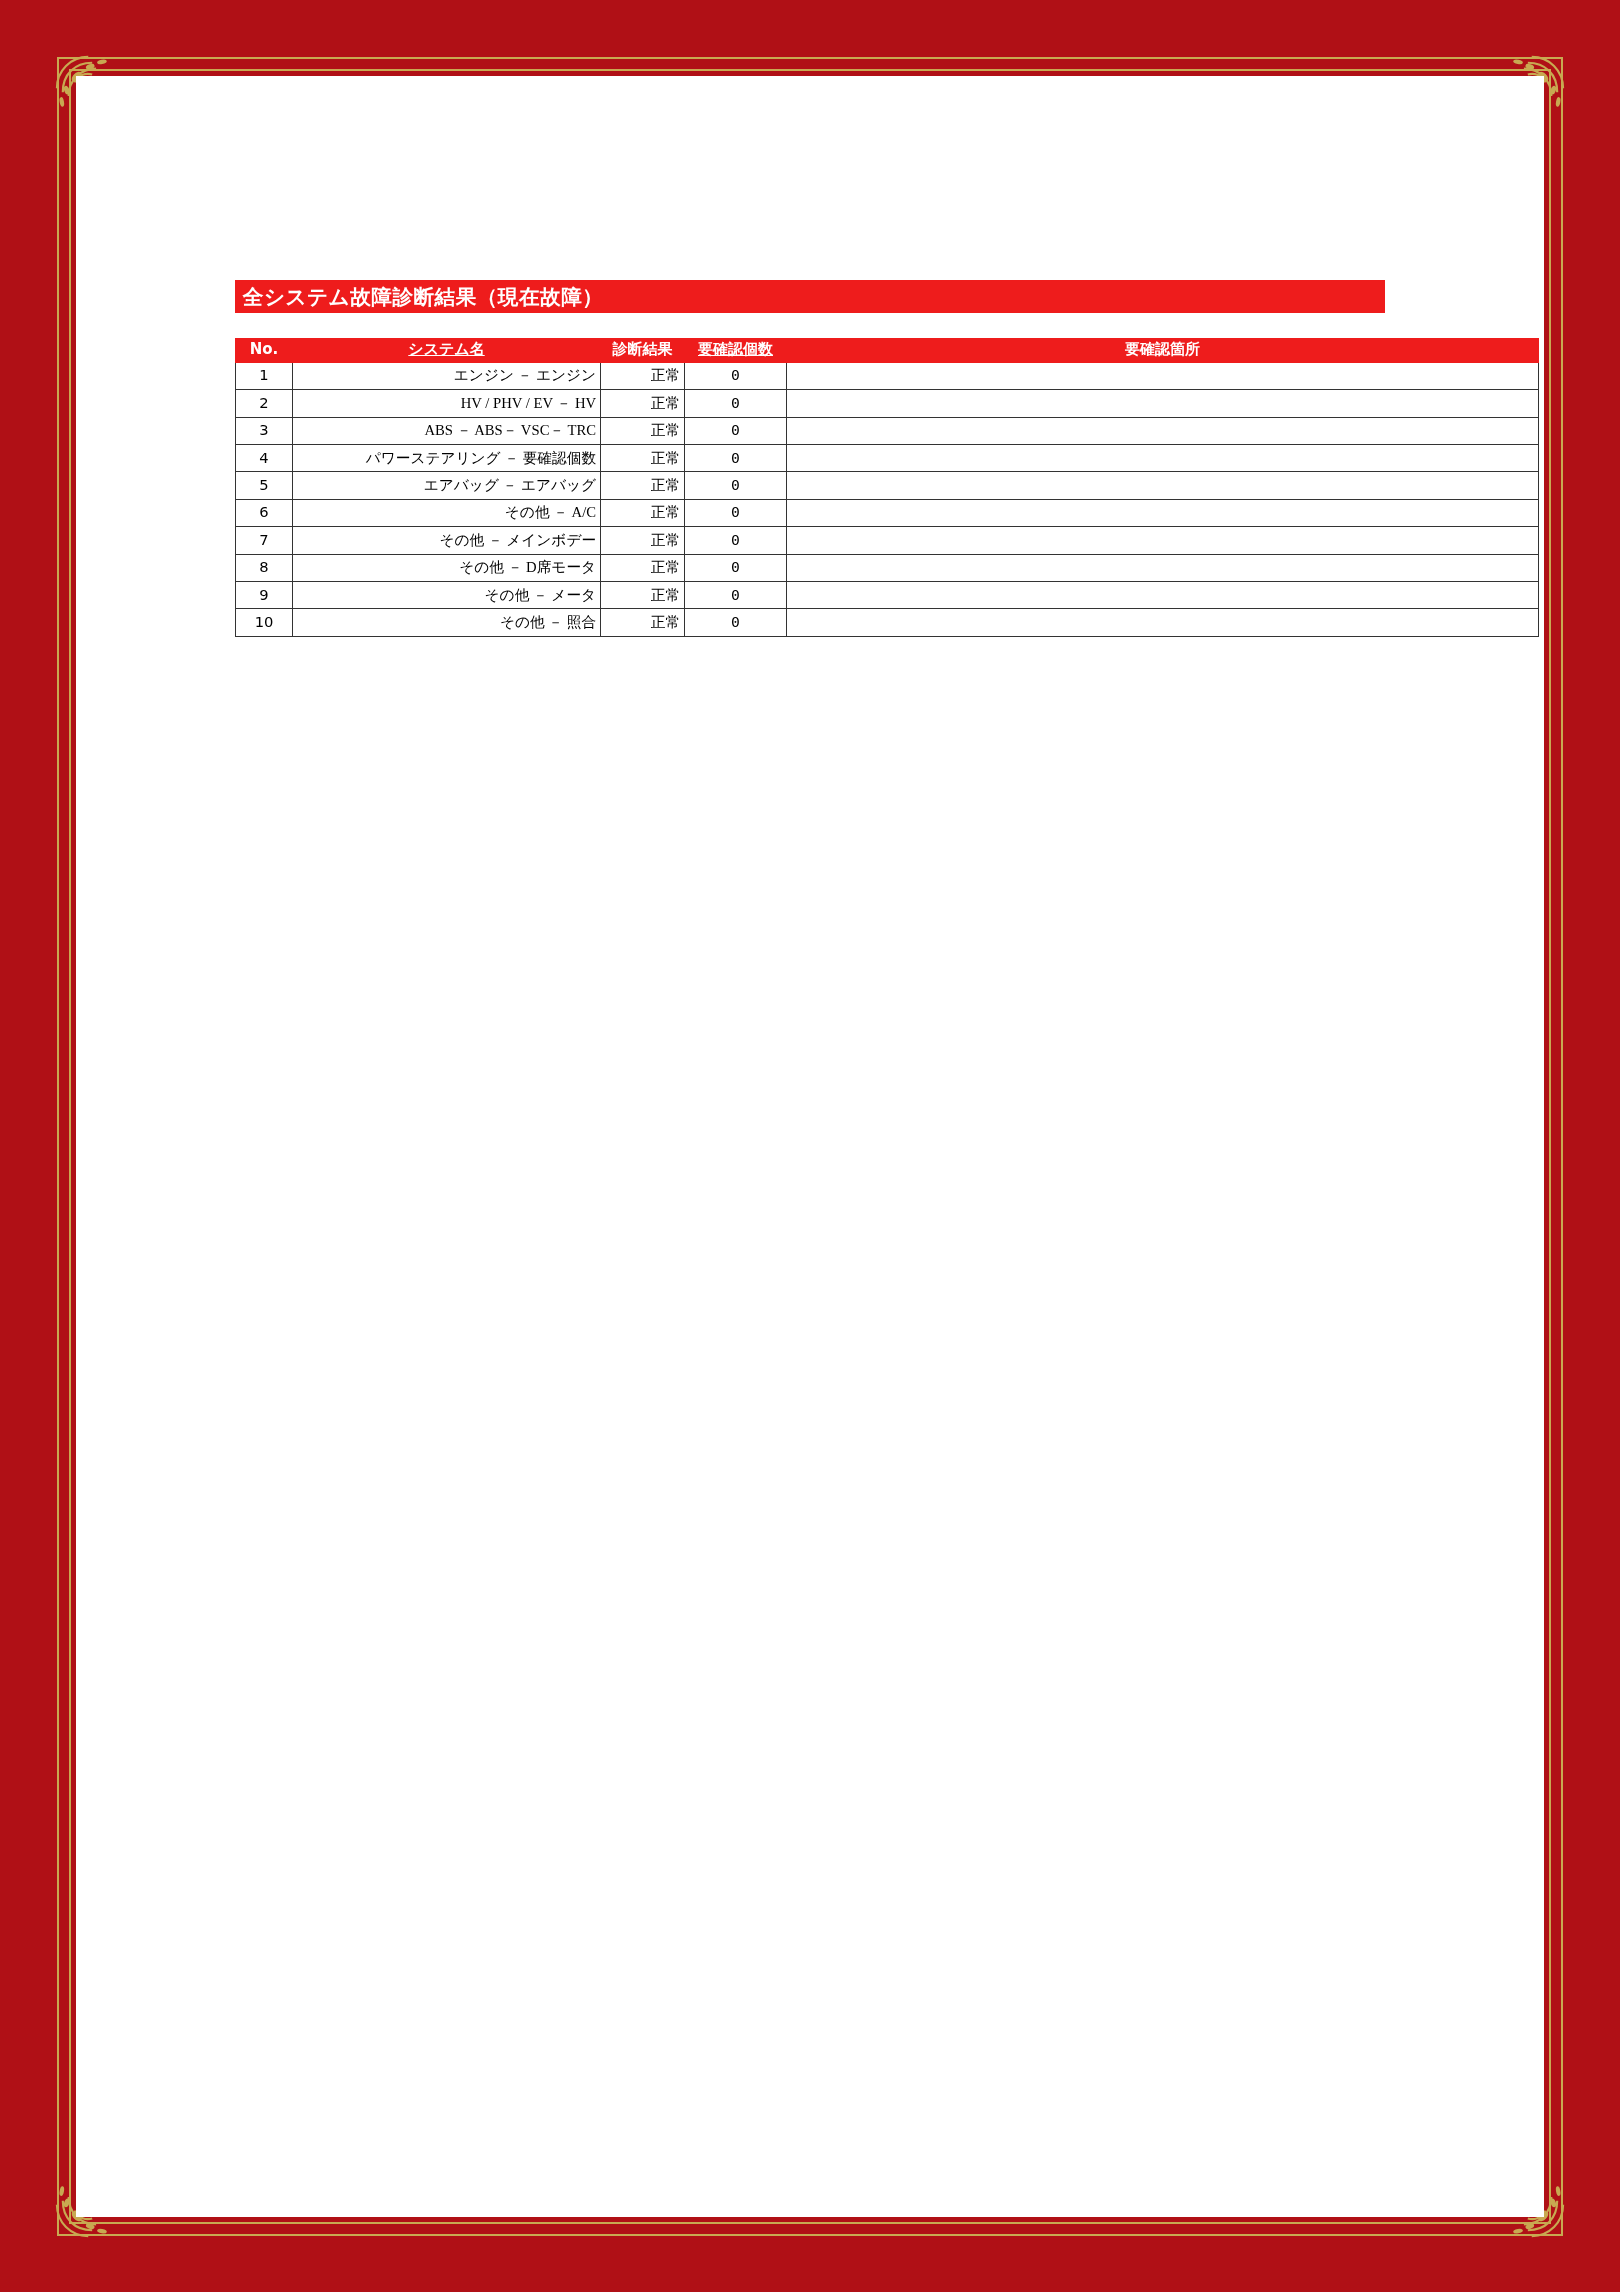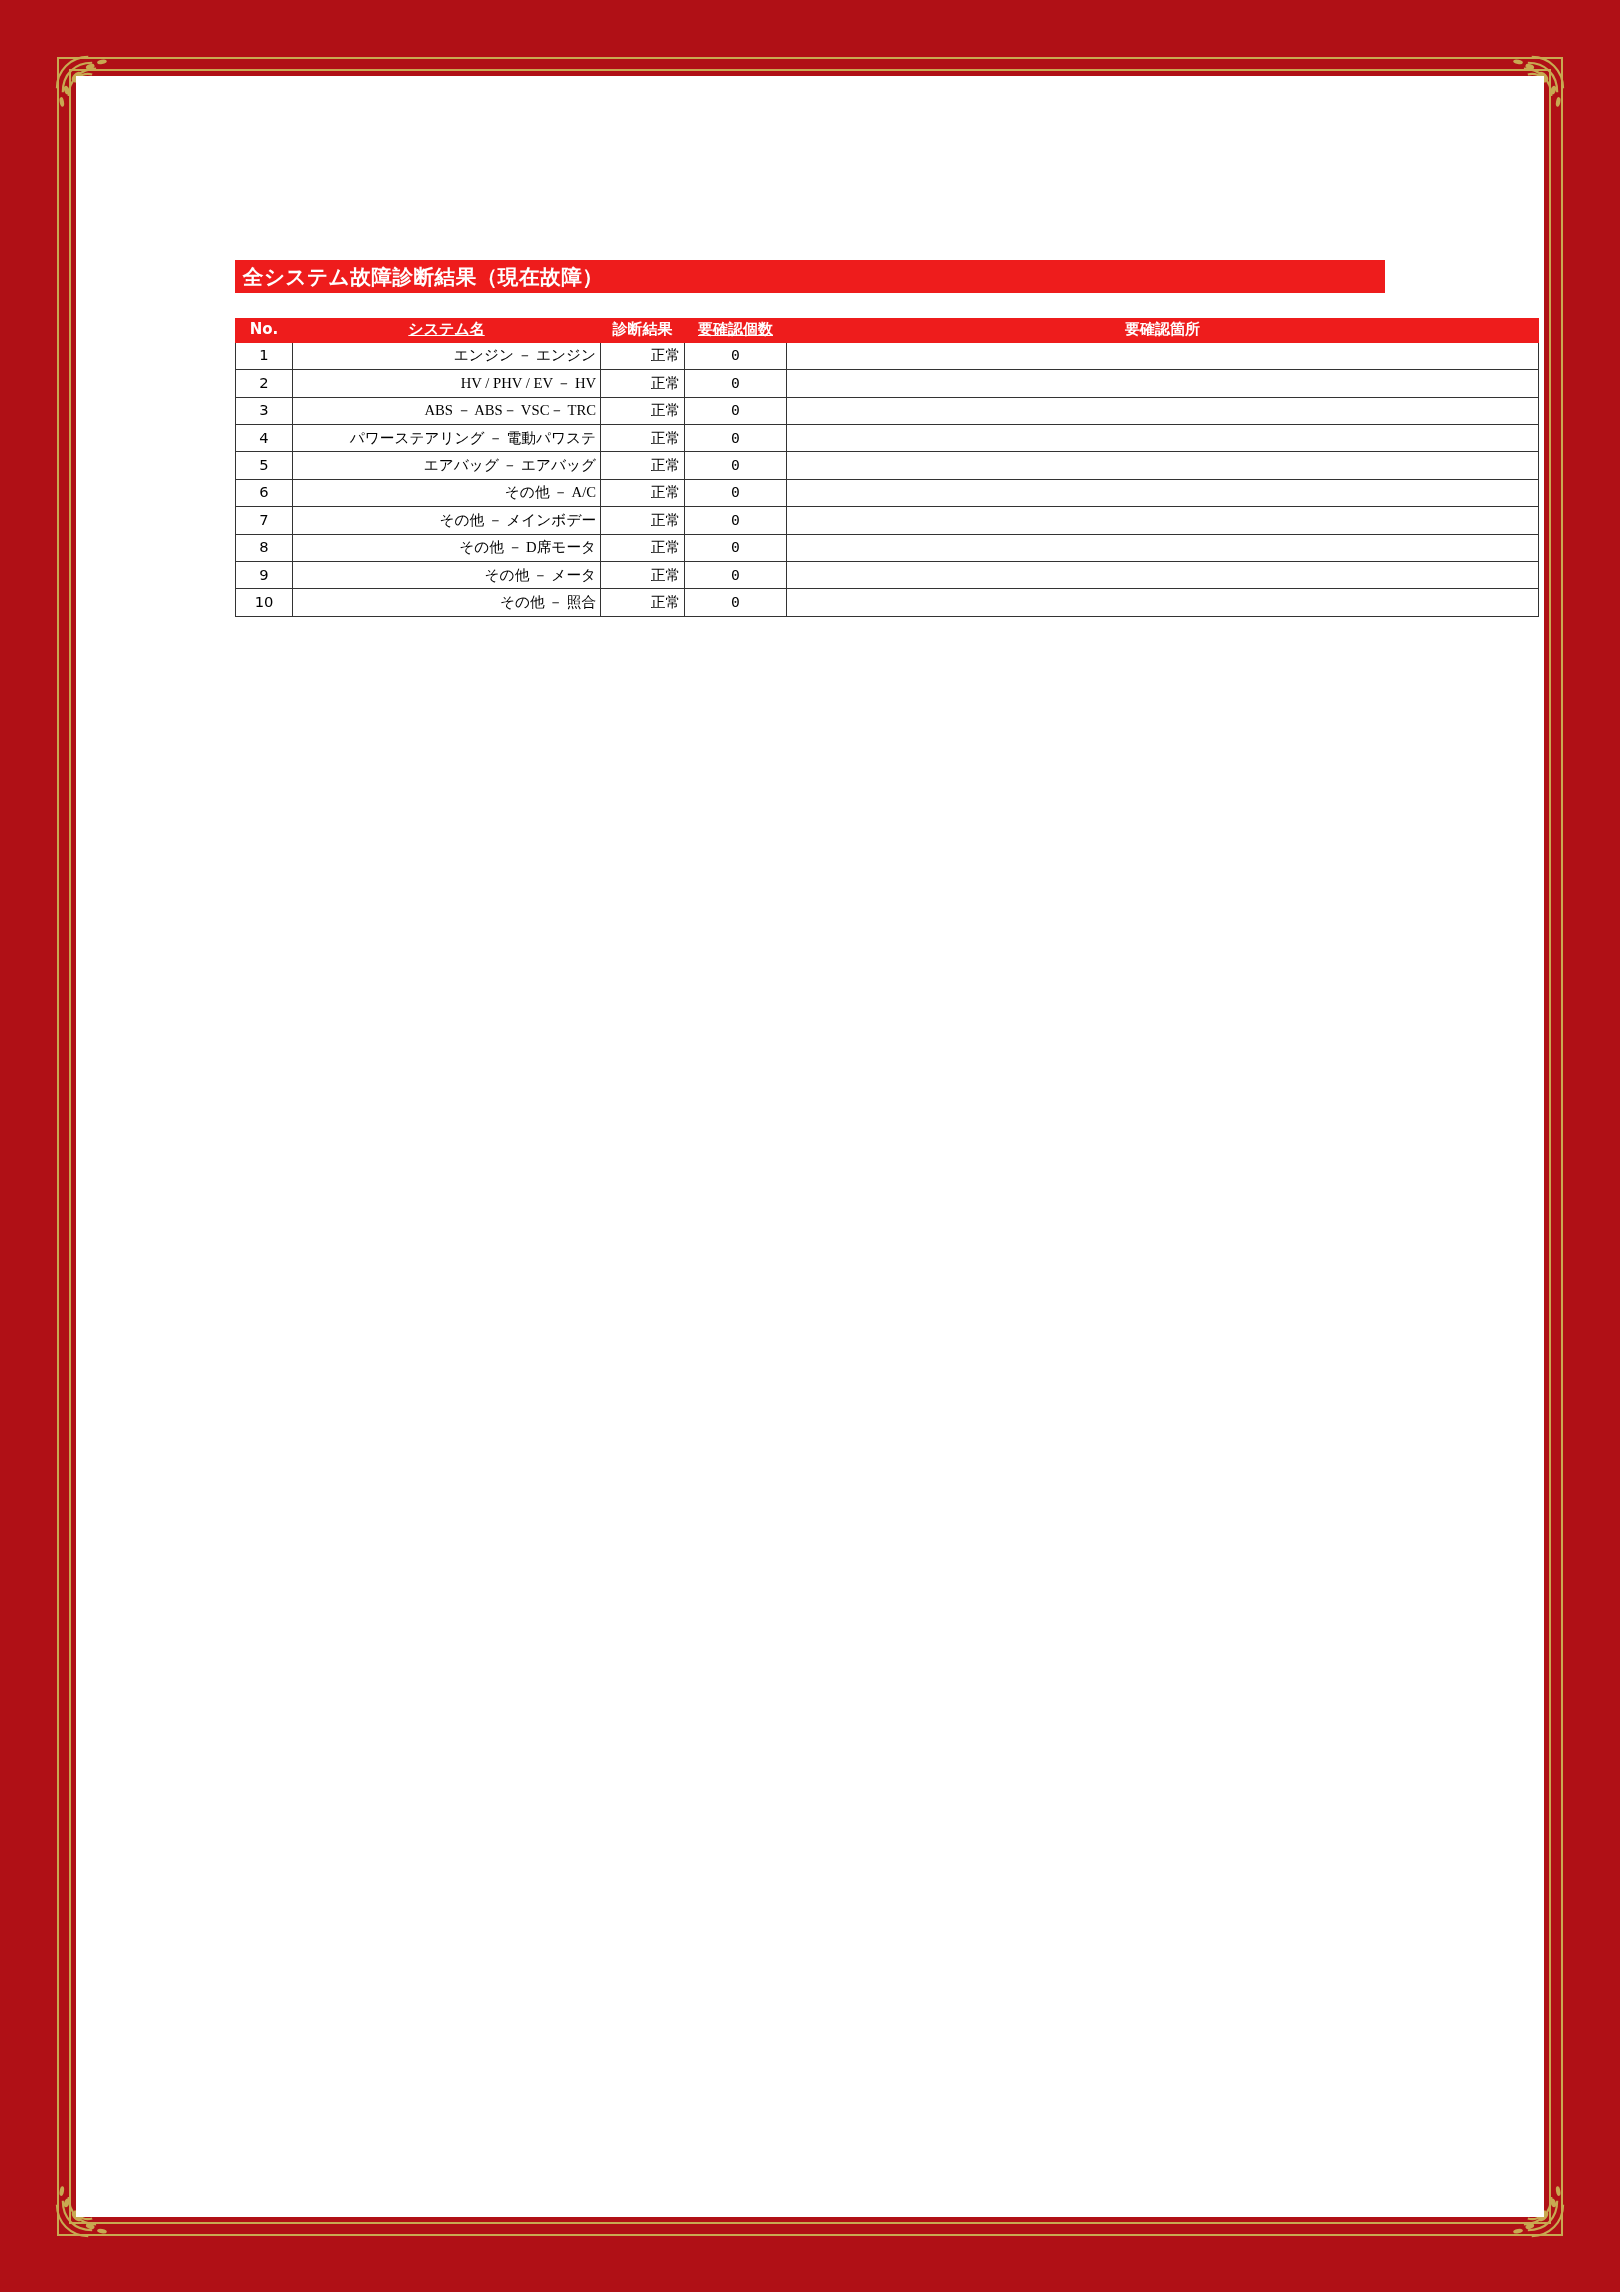--- a/index.html
+++ b/index.html
@@ -56,21 +56,21 @@
   .corner svg { display:block; width:94px; height:94px; }
   .corner.tl { left: 53px;  top: 53px; }
   .corner.tr { right: 53px; top: 53px;  transform: scaleX(-1); }
   .corner.bl { left: 53px;  bottom: 53px; transform: scaleY(-1); }
   .corner.br { right: 53px; bottom: 53px; transform: scale(-1,-1); }
 
   
   .content {
     position: absolute;
     left: 159px;
-    top: 184px;
+    top: 204px;
     width: 1150px;
   }
 
   .report-title-bar {
     background: #ee1c1c;
     color: #ffffff;
     font-size: 20.6px;
     font-weight: bold;
     padding: 5.9px 7.8px 6.9px 7.8px;
     line-height: 1.15;
@@ -233,21 +233,21 @@
           </tr>
           <tr>
             <td class="c-no">3</td>
             <td class="c-system">ABS － ABS－ VSC－ TRC</td>
             <td class="c-result">正常</td>
             <td class="c-count">0</td>
             <td class="c-note"></td>
           </tr>
           <tr>
             <td class="c-no">4</td>
-            <td class="c-system">パワーステアリング － 電動パワステ</td>
+            <td class="c-system">パワーステアリング － 要確認個数</td>
             <td class="c-result">正常</td>
             <td class="c-count">0</td>
             <td class="c-note"></td>
           </tr>
           <tr>
             <td class="c-no">5</td>
             <td class="c-system">エアバッグ － エアバッグ</td>
             <td class="c-result">正常</td>
             <td class="c-count">0</td>
             <td class="c-note"></td>

